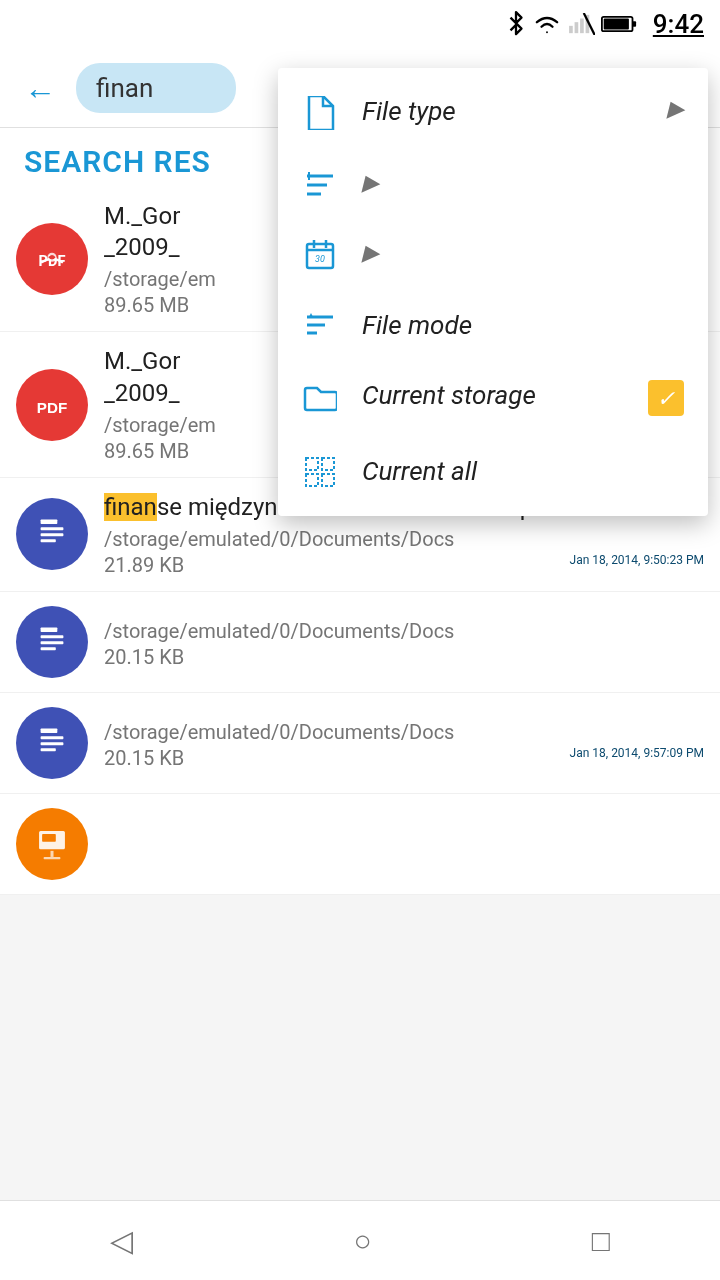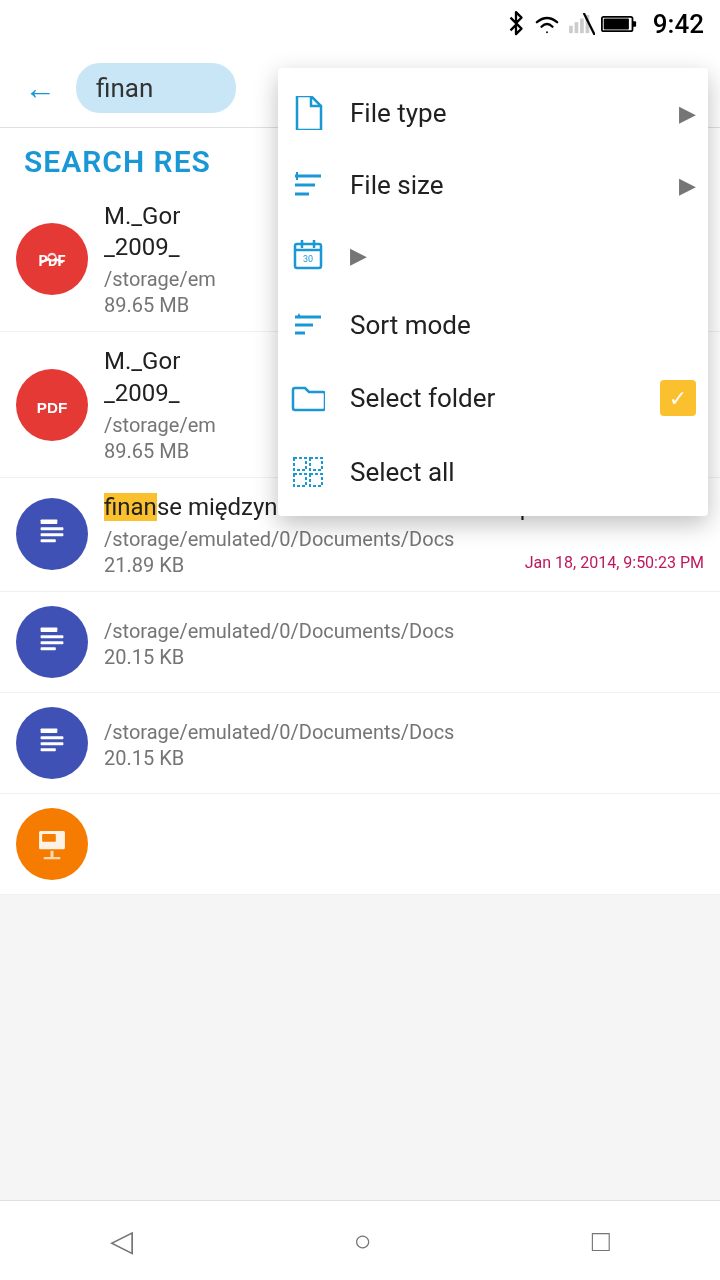--- a/index.html
+++ b/index.html
@@ -15,20 +15,21 @@
 
     
     .status-bar {
       background: #fff;
       height: 48px;
       display: flex;
       align-items: center;
       justify-content: flex-end;
       padding: 0 16px;
       gap: 8px;
+      text-decoration: underline;
     }
     .status-bar-icons {
       display: flex;
       align-items: center;
       gap: 6px;
     }
     .status-time {
       font-size: 26px;
       font-weight: 500;
       color: #000;
@@ -123,22 +124,22 @@
     .file-meta {
       display: flex;
       justify-content: space-between;
       margin-top: 2px;
     }
     .file-size {
       font-size: 20px;
       color: #757575;
     }
     .file-date {
-      font-size: 16px;
-      color: #be185d;
+      font-size: 12px;
+      color: #0c4a6e;
     }
 
     
     .bottom-nav {
       position: fixed;
       bottom: 0;
       left: 0;
       width: 720px;
       height: 80px;
       background: #fff;
@@ -168,25 +169,25 @@
       right: 12px;
       width: 430px;
       background: #fff;
       border-radius: 4px;
       box-shadow: 0 8px 24px rgba(0,0,0,0.25);
       z-index: 20;
       padding: 8px 0;
     }
     .menu-item {
       display: flex;
-      align-items: center;
-      padding: 20px 12px;
+      padding: 20px 24px;
       gap: 24px;
       cursor: pointer;
       position: relative;
+      font-style: italic;
     }
     .menu-icon {
       color: #7f1d1d;
       font-size: 28px;
       width: 36px;
       display: flex;
       align-items: center;
       justify-content: center;
       flex-shrink: 0;
     }
@@ -338,20 +339,21 @@
         <rect x="10" y="6" width="22" height="6" fill="#fff" rx="1"></rect>
         <rect x="10" y="16" width="30" height="4" fill="#fff" rx="1"></rect>
         <rect x="10" y="24" width="30" height="4" fill="#fff" rx="1"></rect>
         <rect x="10" y="32" width="20" height="4" fill="#fff" rx="1"></rect>
       </svg>
     </div>
     <div class="file-info">
       <div class="file-path">/storage/emulated/0/Documents/Docs</div>
       <div class="file-meta">
         <span class="file-size">20.15 KB</span>
+        <span class="file-date">Jan 18, 2014, 9:57:09 PM</span>
       </div>
     </div>
   </div>
 
   <div class="file-item">
     <div class="file-icon-circle orange">
       <svg width="38" height="38" viewBox="0 0 50 50">
         <rect x="8" y="8" width="34" height="24" rx="2" fill="#fff" fill-opacity="0.9"></rect>
         <rect x="12" y="12" width="18" height="10" rx="1" fill="#f57c00"></rect>
         <rect x="23" y="34" width="4" height="8" fill="#fff" fill-opacity="0.7"></rect>
@@ -378,21 +380,20 @@
 
     <div class="menu-item">
       <span class="menu-icon">
         <svg width="30" height="30" viewBox="0 0 30 30">
           <line x1="2" y1="6" x2="28" y2="6" stroke="#1a97d5" stroke-width="3"></line>
           <line x1="2" y1="15" x2="22" y2="15" stroke="#1a97d5" stroke-width="3"></line>
           <line x1="2" y1="24" x2="16" y2="24" stroke="#1a97d5" stroke-width="3"></line>
           <line x1="4" y1="2" x2="4" y2="10" stroke="#1a97d5" stroke-width="2"></line>
         </svg>
       </span>
-      <span class="menu-label">File size</span>
       <span class="menu-arrow">▶</span>
     </div>
 
     <div class="menu-item">
       <span class="menu-icon">
         <svg width="30" height="30" viewBox="0 0 30 30">
           <rect x="2" y="4" width="26" height="24" rx="2" fill="none" stroke="#1a97d5" stroke-width="2.5"></rect>
           <line x1="2" y1="10" x2="28" y2="10" stroke="#1a97d5" stroke-width="2.5"></line>
           <line x1="9" y1="0" x2="9" y2="8" stroke="#1a97d5" stroke-width="2.5"></line>
           <line x1="21" y1="0" x2="21" y2="8" stroke="#1a97d5" stroke-width="2.5"></line>
@@ -404,43 +405,43 @@
 
     <div class="menu-item">
       <span class="menu-icon">
         <svg width="30" height="28" viewBox="0 0 30 28">
           <line x1="2" y1="6" x2="28" y2="6" stroke="#1a97d5" stroke-width="3"></line>
           <line x1="2" y1="14" x2="20" y2="14" stroke="#1a97d5" stroke-width="3"></line>
           <line x1="2" y1="22" x2="12" y2="22" stroke="#1a97d5" stroke-width="3"></line>
           <path d="M6 2 L4 6 L8 6 Z" fill="#1a97d5"></path>
         </svg>
       </span>
-      <span class="menu-label">Sort mode</span>
+      <span class="menu-label">File mode</span>
     </div>
 
     <div class="menu-item">
       <span class="menu-icon">
         <svg width="34" height="28" viewBox="0 0 34 28">
           <path d="M2 6 Q2 4 4 4 h10 l4 4 h14 Q34 8 34 10 v14 Q34 26 32 26 H4 Q2 26 2 24 z" fill="none" stroke="#1a97d5" stroke-width="2.5"></path>
         </svg>
       </span>
-      <span class="menu-label">Select folder</span>
+      <span class="menu-label">Current storage</span>
       <div class="menu-check">✓</div>
     </div>
 
     <div class="menu-item">
       <span class="menu-icon">
         <svg width="32" height="32" viewBox="0 0 32 32">
           <rect x="2" y="2" width="12" height="12" fill="none" stroke="#1a97d5" stroke-width="2" stroke-dasharray="3,2"></rect>
           <rect x="18" y="2" width="12" height="12" fill="none" stroke="#1a97d5" stroke-width="2" stroke-dasharray="3,2"></rect>
           <rect x="2" y="18" width="12" height="12" fill="none" stroke="#1a97d5" stroke-width="2" stroke-dasharray="3,2"></rect>
           <rect x="18" y="18" width="12" height="12" fill="none" stroke="#1a97d5" stroke-width="2" stroke-dasharray="3,2"></rect>
         </svg>
       </span>
-      <span class="menu-label">Select all</span>
+      <span class="menu-label">Current all</span>
     </div>
 
   </div>
 </div>
 
 <div class="bottom-nav">
   <span class="nav-btn">◁</span>
   <span class="nav-btn">○</span>
   <span class="nav-btn">□</span>
 </div>

